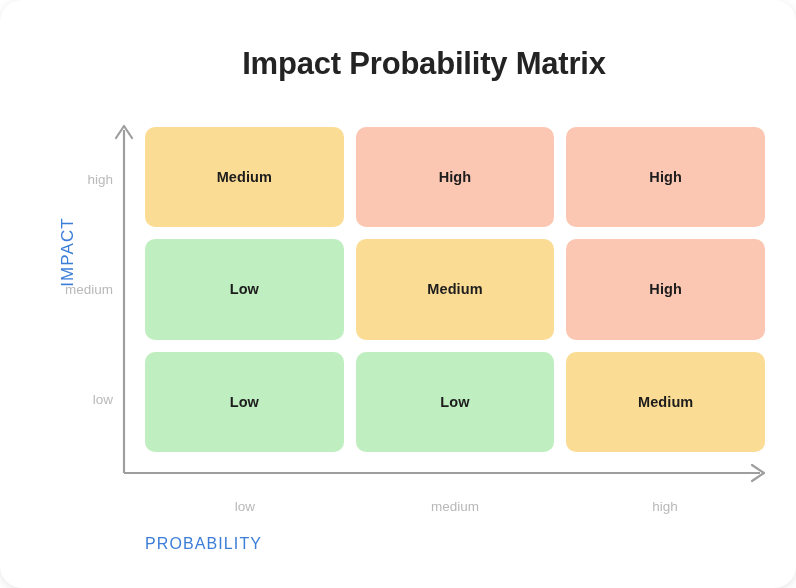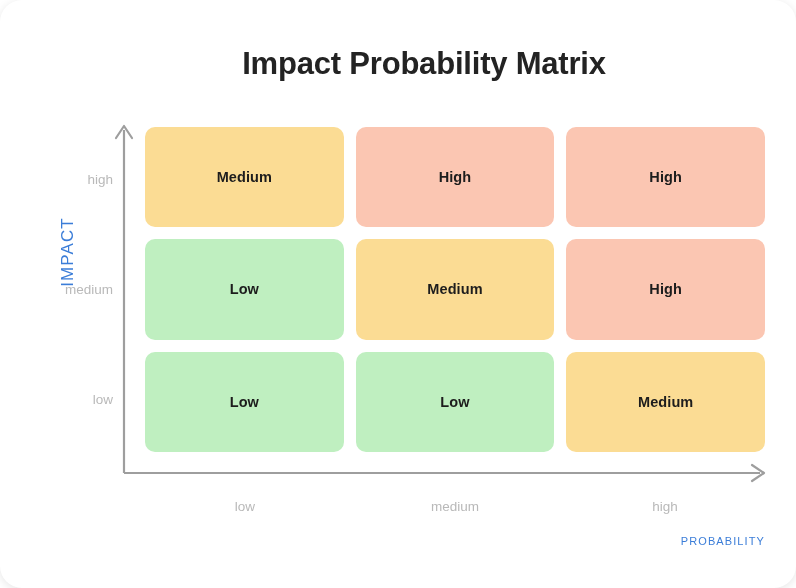--- a/index.html
+++ b/index.html
@@ -96,22 +96,22 @@
     letter-spacing: 1.1px;
     transform: rotate(-90deg);
     transform-origin: center center;
     white-space: nowrap;
   }
   #x-axis-title {
     position: absolute;
     left: 145px;
     top: 535px;
     width: 620px;
-    text-align: right;
-    font-size: 11px;
+    text-align: left;
+    font-size: 16px;
     color: #3b7dd8;
     letter-spacing: 1.1px;
     white-space: nowrap;
   }
 
   
   .y-tick {
     position: absolute;
     left: 0;
     width: 113px;

